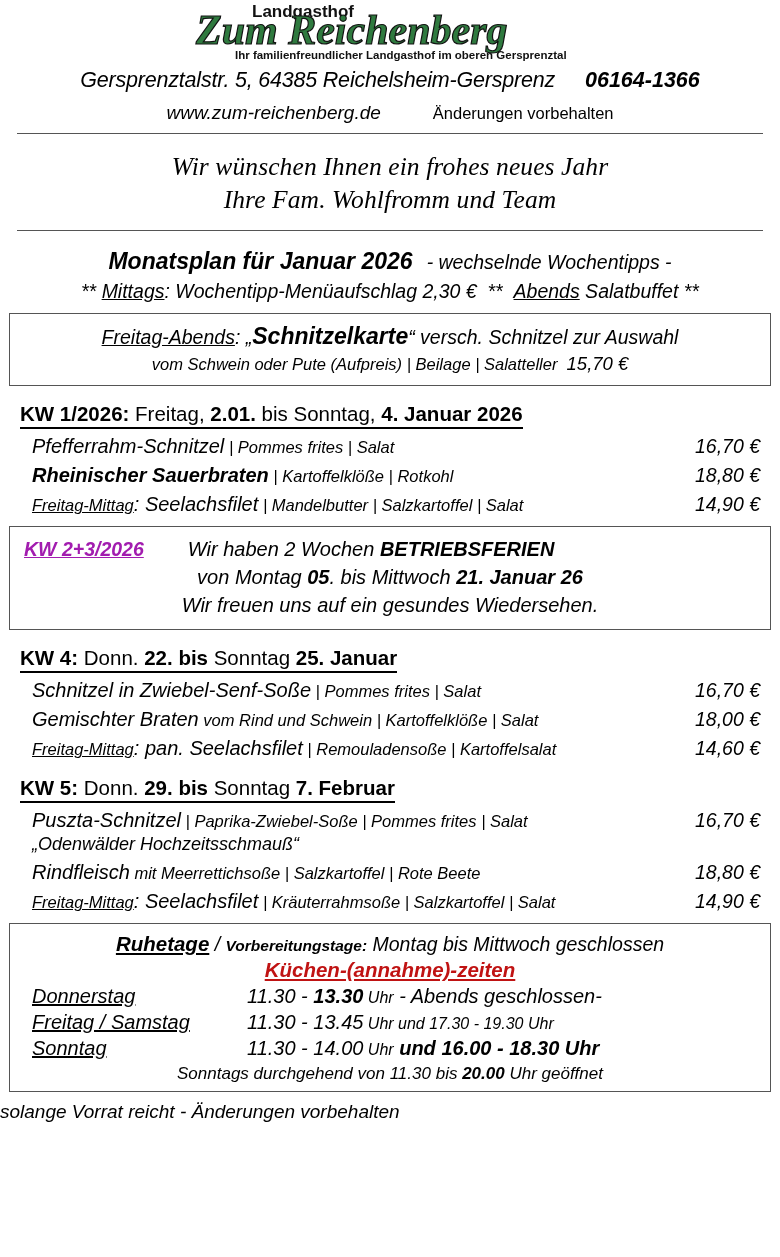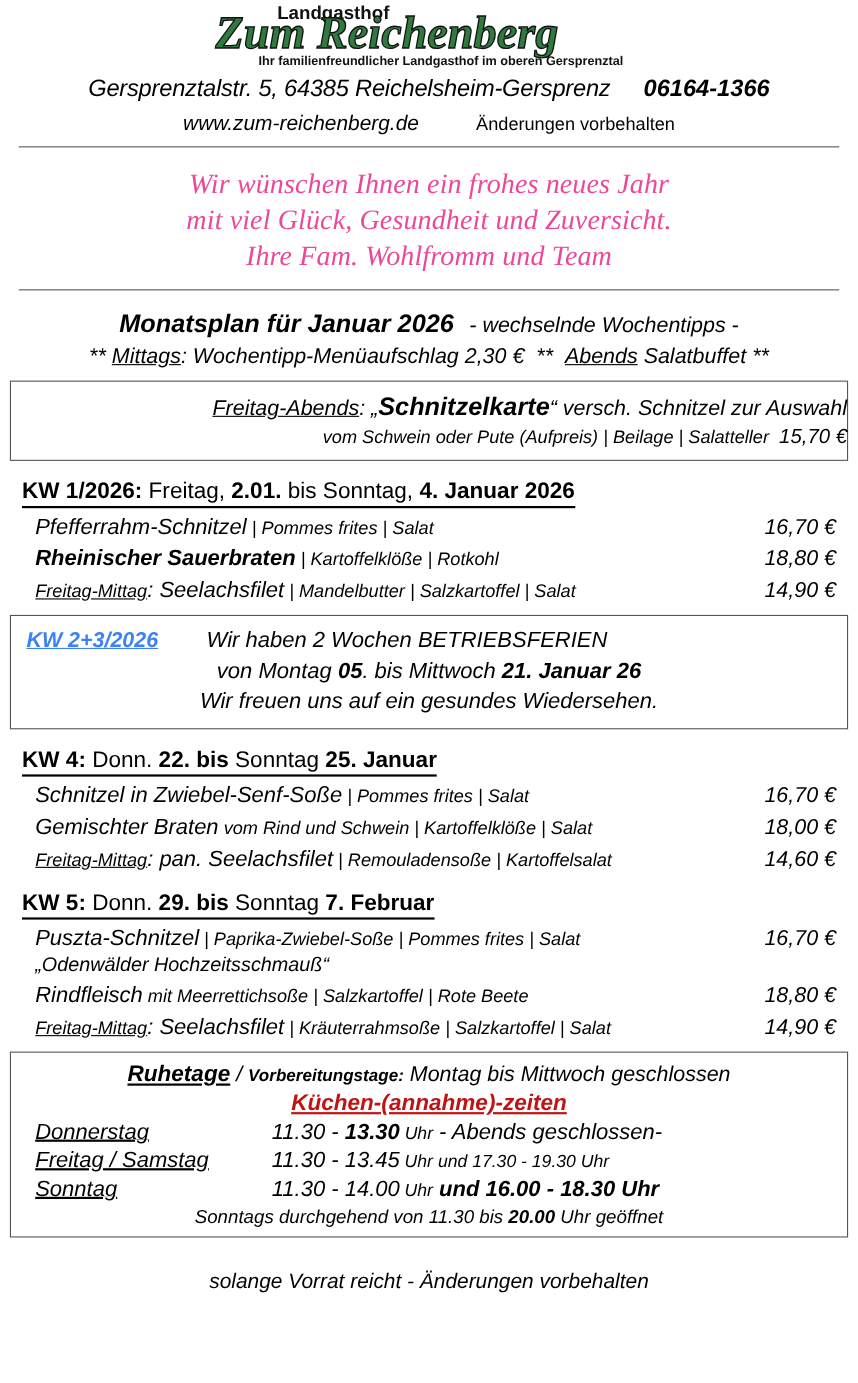--- a/index.html
+++ b/index.html
@@ -39,21 +39,21 @@
   .changes{font-size:16.5px;margin-left:52px;white-space:nowrap;}
 
   .rule{
     height:0;border:0;border-top:1.4px solid #555;
     margin:9px 17px 0 17px;
   }
 
   
   .greeting{
     text-align:center;
-    color:#ec4899;
+    color:#000000;
     font-family:"Liberation Serif","DejaVu Serif",serif;
     font-style:italic;
     font-size:25.5px;
     line-height:1.30;
     margin:16px 0 14px 0;
     letter-spacing:0.1px;
   }
   .greeting div{white-space:nowrap;}
 
   
@@ -71,21 +71,21 @@
   .mp-row2 .seg{white-space:pre;}
 
   
   .box{
     border:1.4px solid #555;
     margin:10px 9px 0 9px;
     box-sizing:border-box;
   }
 
   
-  .schnitzel{padding:9px 0 10px 0;text-align:right;}
+  .schnitzel{padding:9px 0 10px 0;text-align:center;}
   .schnitzel .l1{font-size:19.5px;font-style:italic;white-space:nowrap;}
   .schnitzel .l1 .big{font-weight:bold;font-size:23px;font-style:italic;}
   .schnitzel .l2{font-size:16.5px;font-style:italic;margin-top:3px;white-space:nowrap;}
   .schnitzel .l2 .price{font-size:18.5px;}
 
   
   .kw{margin:16px 0 0 0;}
   .kw-head{
     display:inline-block;
     margin-left:20px;
@@ -113,25 +113,25 @@
     text-align:right;min-width:96px;white-space:nowrap;
   }
   .subline{
     font-style:italic;font-size:18px;margin:2px 20px 0 32px;white-space:nowrap;
   }
 
   
   .ferien{padding:11px 0 12px 0;}
   .ferien .fl{display:flex;align-items:baseline;}
   .ferien .kwred{
-    color:#3b82f6;font-weight:bold;font-style:italic;font-size:19.5px;
+    color:#a21caf;font-weight:bold;font-style:italic;font-size:19.5px;
     text-decoration:underline;margin-left:14px;white-space:nowrap;
   }
   .ferien .ft{font-style:italic;font-size:20px;margin-left:44px;white-space:nowrap;}
-  .ferien .ft .b{font-weight:normal;}
+  .ferien .ft .b{font-weight:bold;}
   .ferien .c{text-align:center;font-style:italic;font-size:20px;margin-top:5px;white-space:nowrap;}
   .ferien .c .b{font-weight:bold;}
 
   
   .hours{padding:8px 0 7px 0;}
   .hours .r1{text-align:center;font-style:italic;font-size:19.5px;white-space:nowrap;}
   .hours .r1 .ruhe{font-weight:bold;font-size:20.5px;text-decoration:underline;}
   .hours .r1 .vorb{font-weight:bold;font-size:15.5px;}
   .hours .r2{
     text-align:center;color:#c01313;font-weight:bold;font-style:italic;
@@ -144,22 +144,22 @@
     white-space:nowrap;
   }
   .hrow .day span{text-decoration:underline;}
   .hrow .time{font-style:italic;font-size:20px;white-space:nowrap;}
   .hrow .time .b{font-weight:bold;}
   .hrow .time .sm{font-size:16px;}
   .hours .r6{text-align:center;font-style:italic;font-size:17px;margin-top:4px;white-space:nowrap;}
   .hours .r6 .b{font-weight:bold;}
 
   .footer{
-    text-align:center;font-style:italic;font-size:19px;
-    margin-top:30px;white-space:nowrap;
+    font-style:italic;font-size:19px;
+    margin-top:9px;white-space:nowrap;
   }
 </style>
 </head>
 <body>
 
 <div class="page">
 
   <div class="logo-block">
     <svg class="logo-svg" width="400" height="62" viewBox="0 0 400 62">
       <text x="62" y="17" font-family="Liberation Sans, sans-serif" font-size="17" font-weight="bold" fill="#111">Landgasthof</text>
@@ -175,21 +175,20 @@
 
   <div class="web-row">
     <span class="web">www.zum-reichenberg.de</span>
     <span class="changes">Änderungen vorbehalten</span>
   </div>
 
   <hr class="rule">
 
   <div class="greeting">
     <div>Wir wünschen Ihnen ein frohes neues Jahr</div>
-    <div>mit viel Glück, Gesundheit und Zuversicht.</div>
     <div>Ihre Fam. Wohlfromm und Team</div>
   </div>
 
   <hr class="rule">
 
   <div class="mp-row">
     <span class="mp-title">Monatsplan  für  Januar 2026</span>
     <span class="mp-sub">- wechselnde Wochentipps -</span>
   </div>
 

